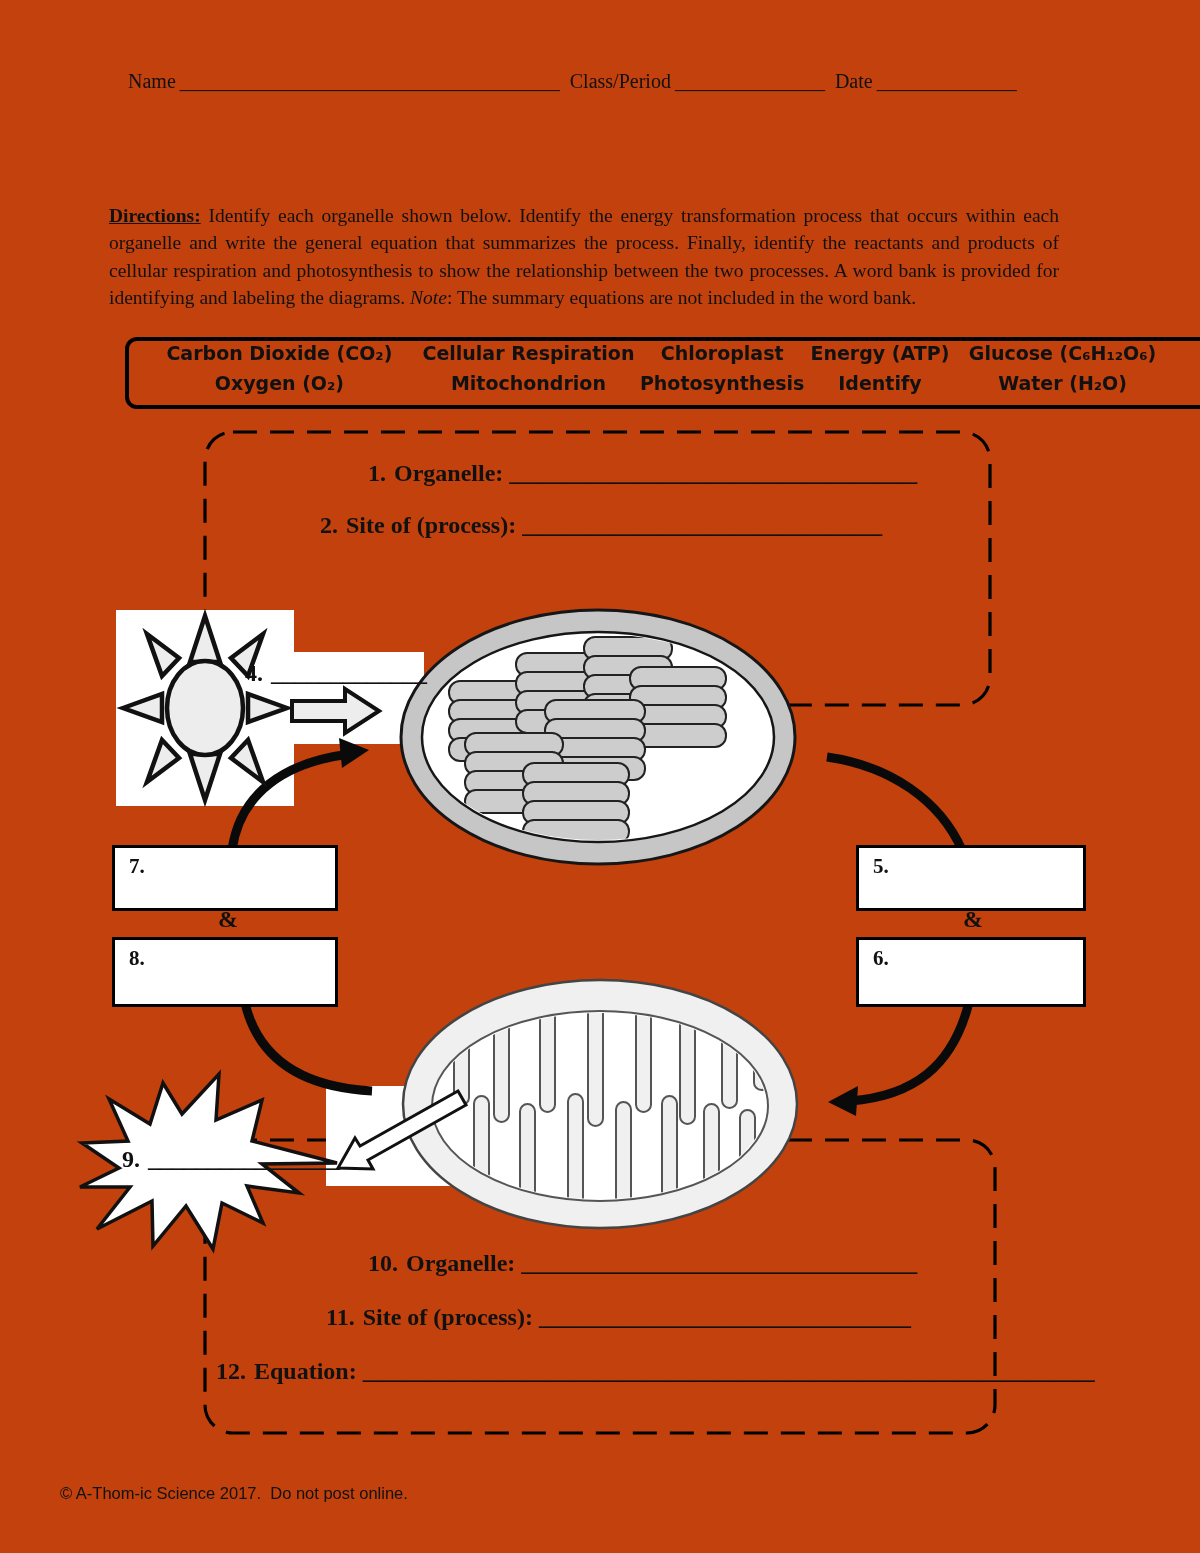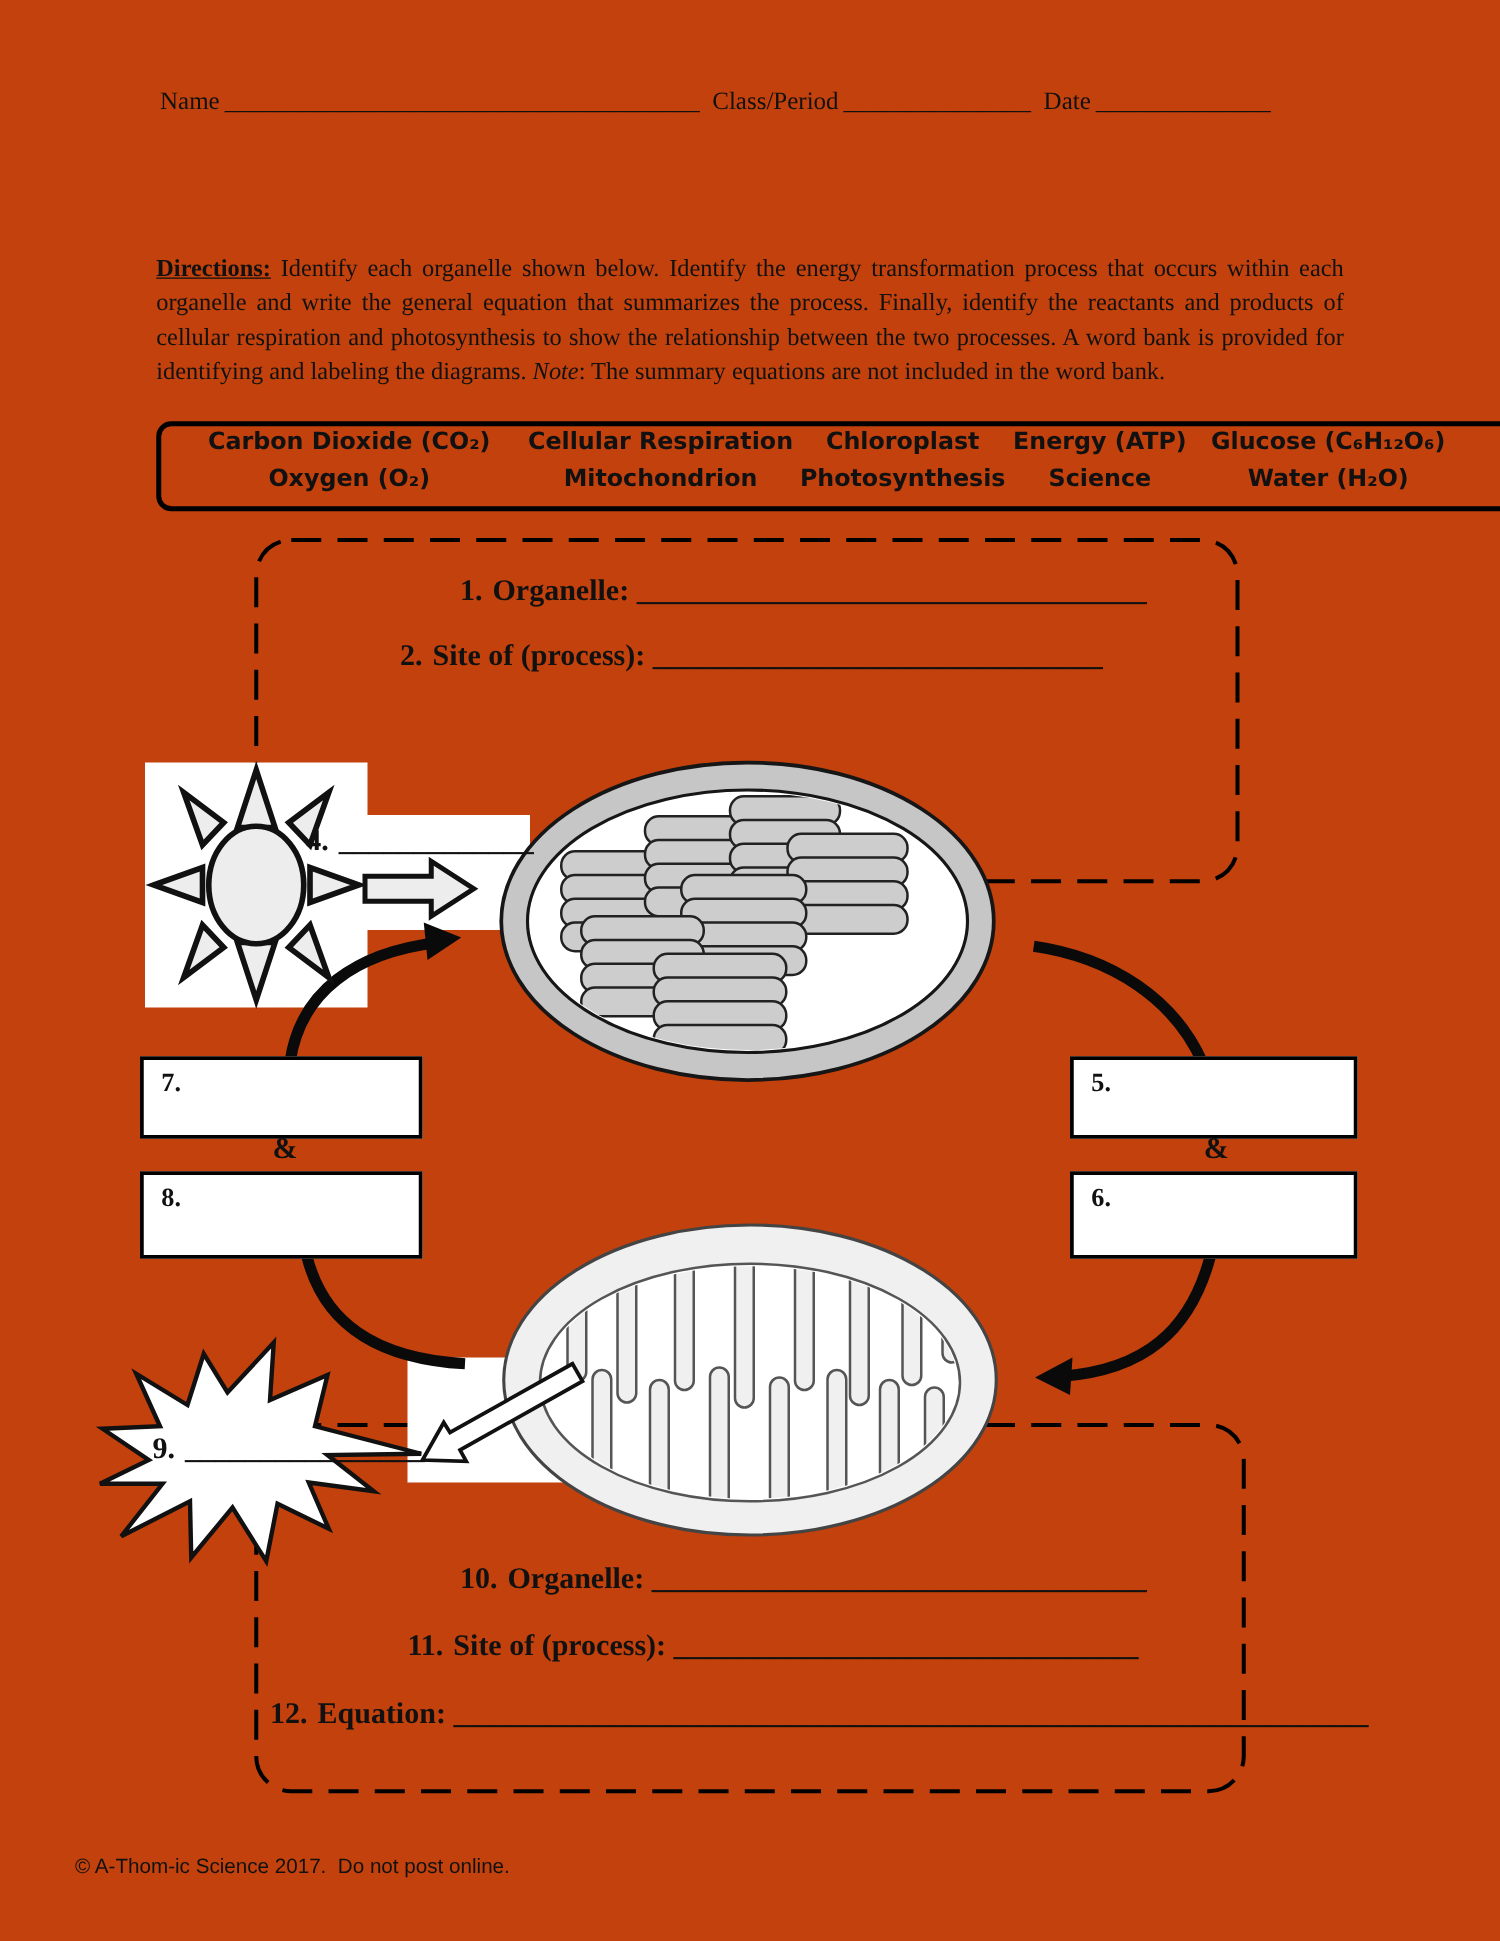--- a/index.html
+++ b/index.html
@@ -6,21 +6,21 @@
   .page{position:relative;width:1200px;height:1553px;background:#c2410c;overflow:hidden;
         font-family:"Liberation Serif","DejaVu Serif",serif;color:#111;}
   
   .header{position:absolute;left:128px;top:70px;width:950px;font-size:20px;color:#111;}
   .header .lbl{padding:0 4px 0 0;}
   .header .lbl2{padding:0 4px 0 10px;}
   
   .title{position:absolute;left:0;top:120px;width:100%;text-align:center;
          font-size:34px;font-weight:bold;letter-spacing:0px;}
   
-  .directions{position:absolute;left:125px;top:182px;width:950px;font-size:19.5px;
+  .directions{position:absolute;left:109px;top:182px;width:950px;font-size:19.5px;
               line-height:27.5px;text-align:justify;}
   .directions .dlabel{font-weight:bold;text-decoration:underline;}
   .directions .note{font-style:italic;}
   
   .wordbank{position:absolute;left:125px;top:337px;width:1139px;height:72px;
             border:4px solid #000;border-radius:12px;box-sizing:border-box;
             display:grid;grid-template-columns:25% 20% 15% 13.5% 19.5%;
             align-content:center;padding:2px 12px 12px 12px;
             font-family:"DejaVu Sans","Liberation Sans",sans-serif;
             font-weight:bold;font-size:19px;line-height:30px;}
@@ -49,21 +49,21 @@
 
   <div class="wordbank">
     <div>Carbon Dioxide (CO₂)</div>
     <div>Cellular Respiration</div>
     <div>Chloroplast</div>
     <div>Energy (ATP)</div>
     <div>Glucose (C₆H₁₂O₆)</div>
     <div>Oxygen (O₂)</div>
     <div>Mitochondrion</div>
     <div>Photosynthesis</div>
-    <div>Science</div>
+    <div>Identify</div>
     <div>Water (H₂O)</div>
   </div>
 
   <svg class="svglayer" width="1200" height="1553" viewBox="0 0 1200 1553">
     <defs>
       <clipPath id="chloroInner">
           <ellipse cx="598" cy="737" rx="174" ry="103"></ellipse>
         </clipPath>
       <clipPath id="mitoInner">
           <ellipse cx="600" cy="1106" rx="166" ry="93"></ellipse>

